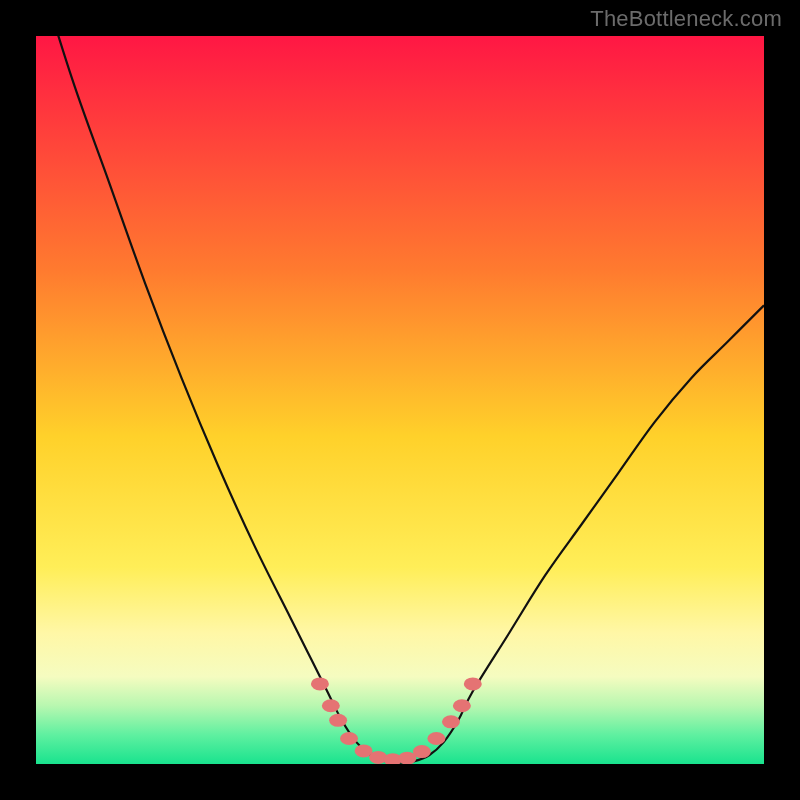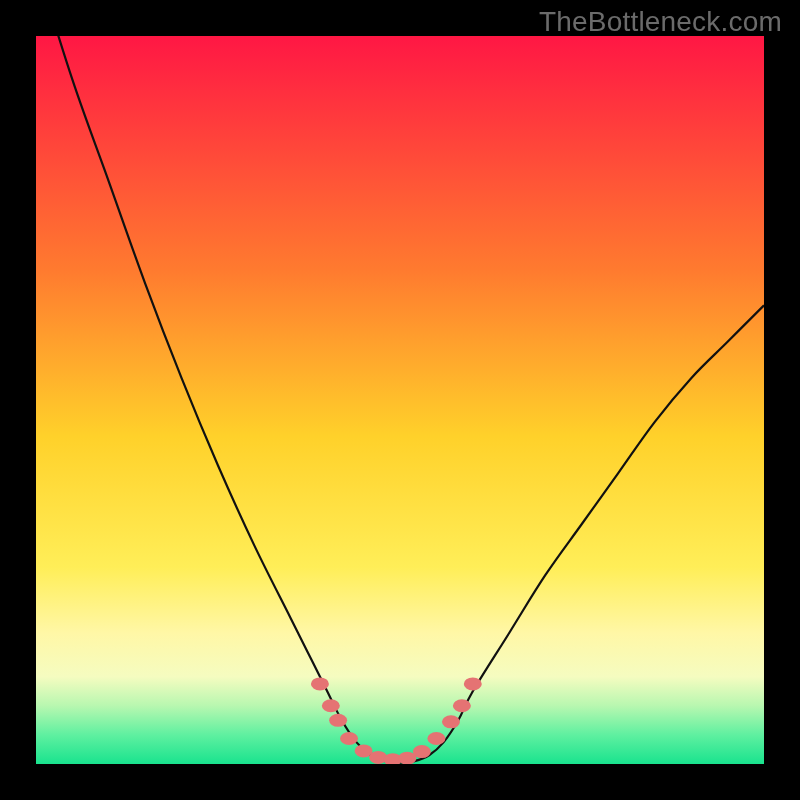--- a/index.html
+++ b/index.html
@@ -29,21 +29,21 @@
   }
   .overlay-svg {
     position: absolute;
     inset: 0;
   }
   .watermark {
     position: absolute;
     top: 6px;
     right: 18px;
     color: #6b6b6b;
-    font-size: 28px;
+    font-size: 22px;
     font-weight: 500;
     letter-spacing: 0.2px;
   }
 </style>
 </head>
 <body>
 
 <div class="frame">
   <div class="plot-area">
     <svg class="gradient-bg" viewBox="0 0 728 728" preserveAspectRatio="none">

